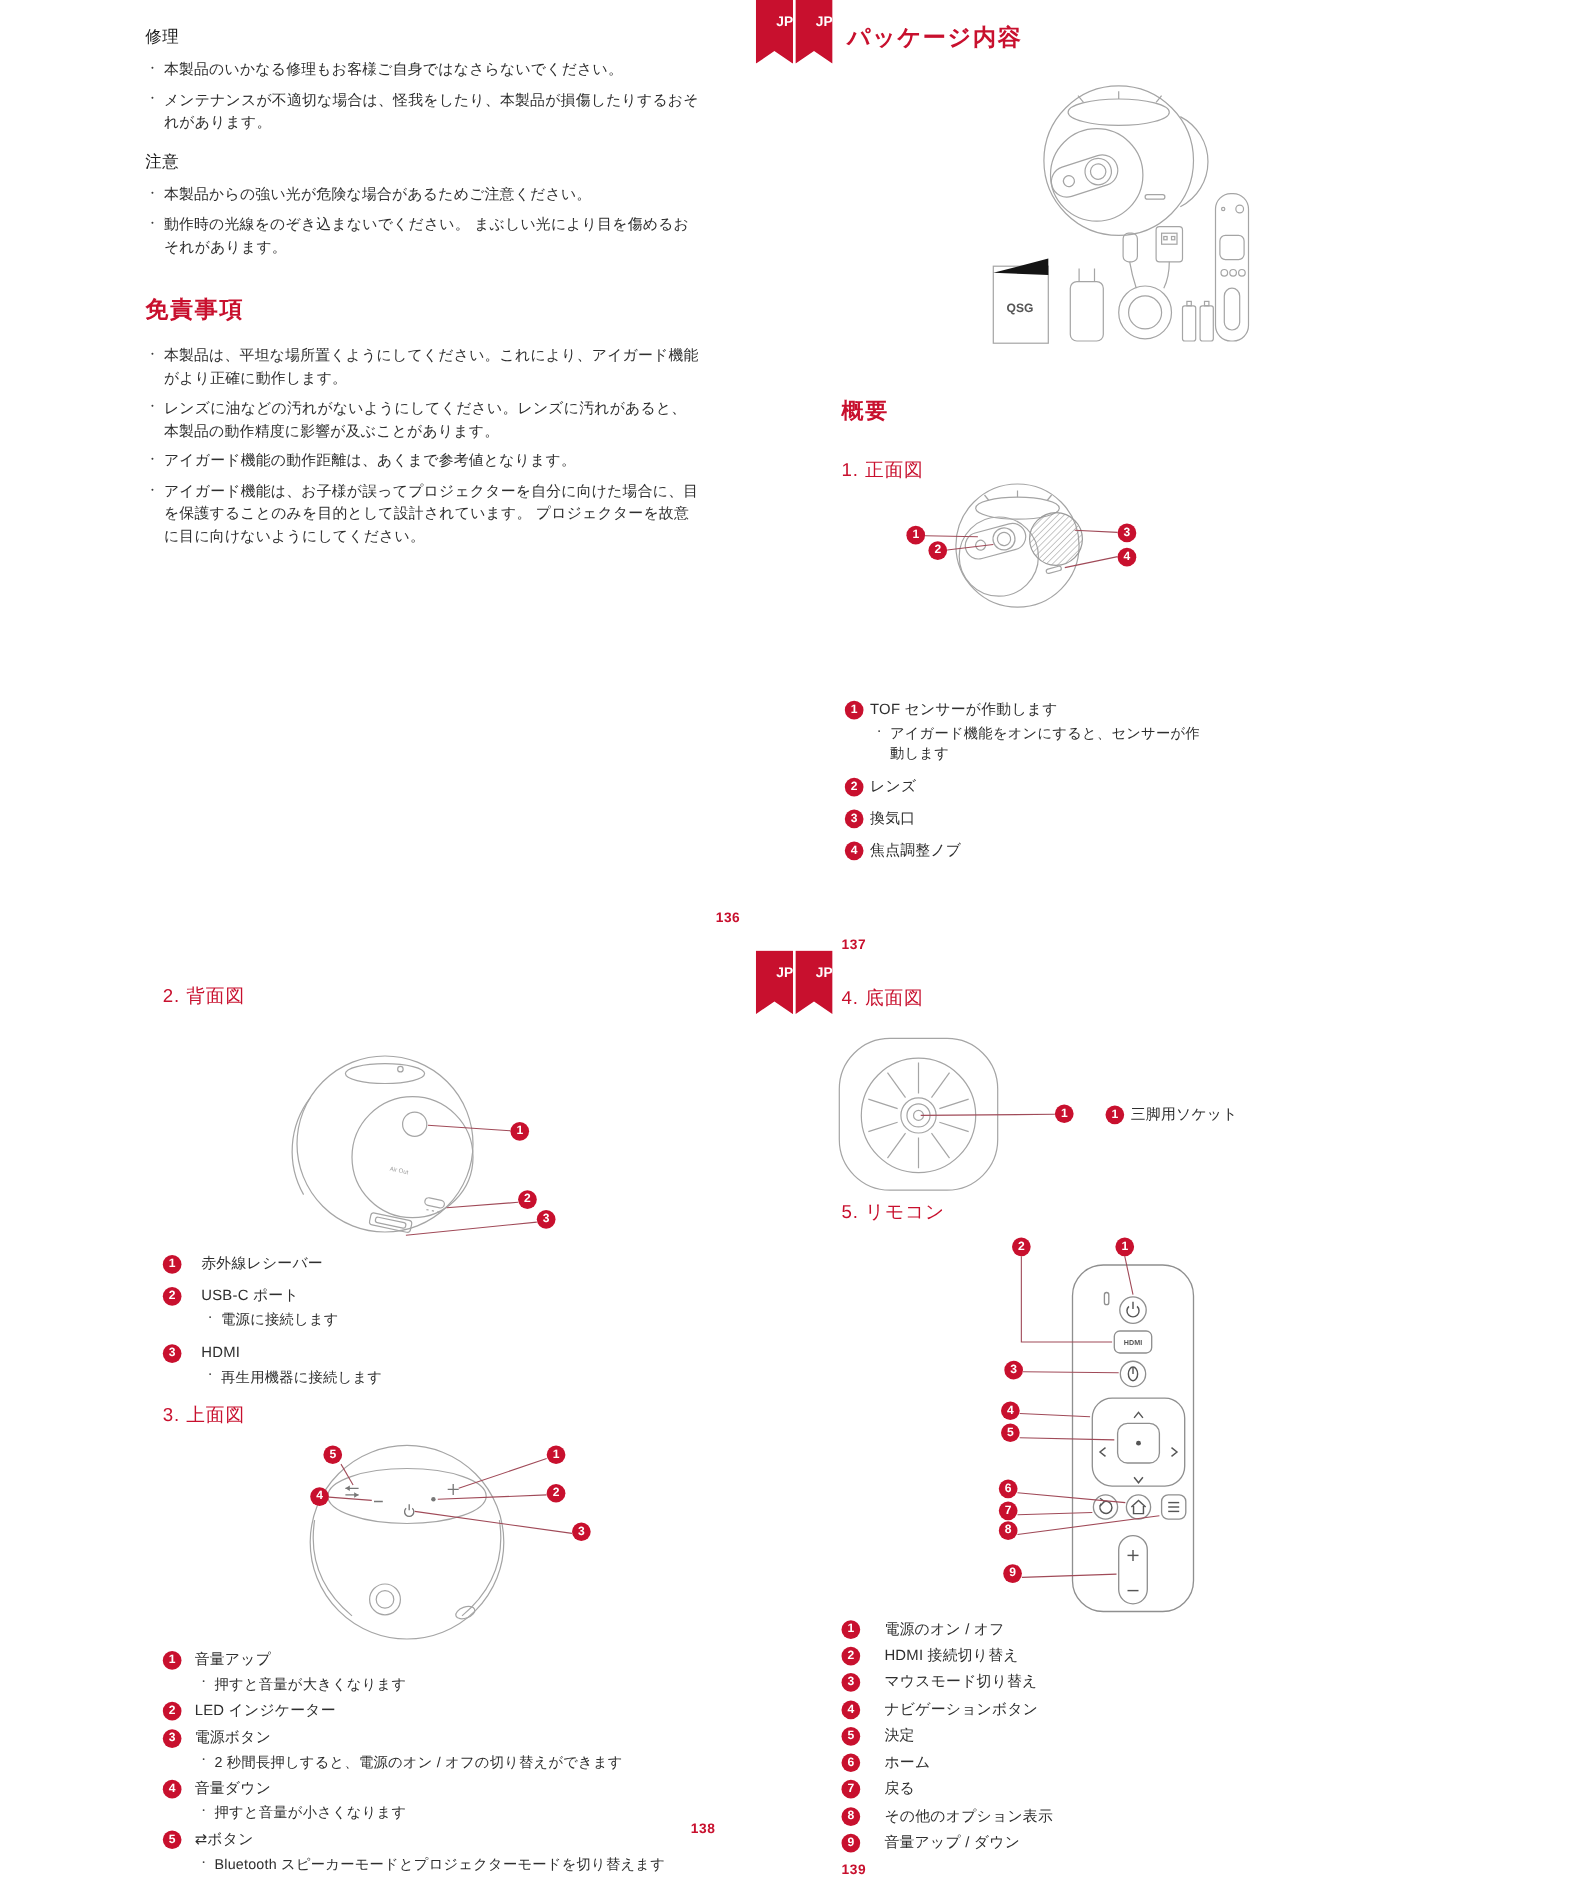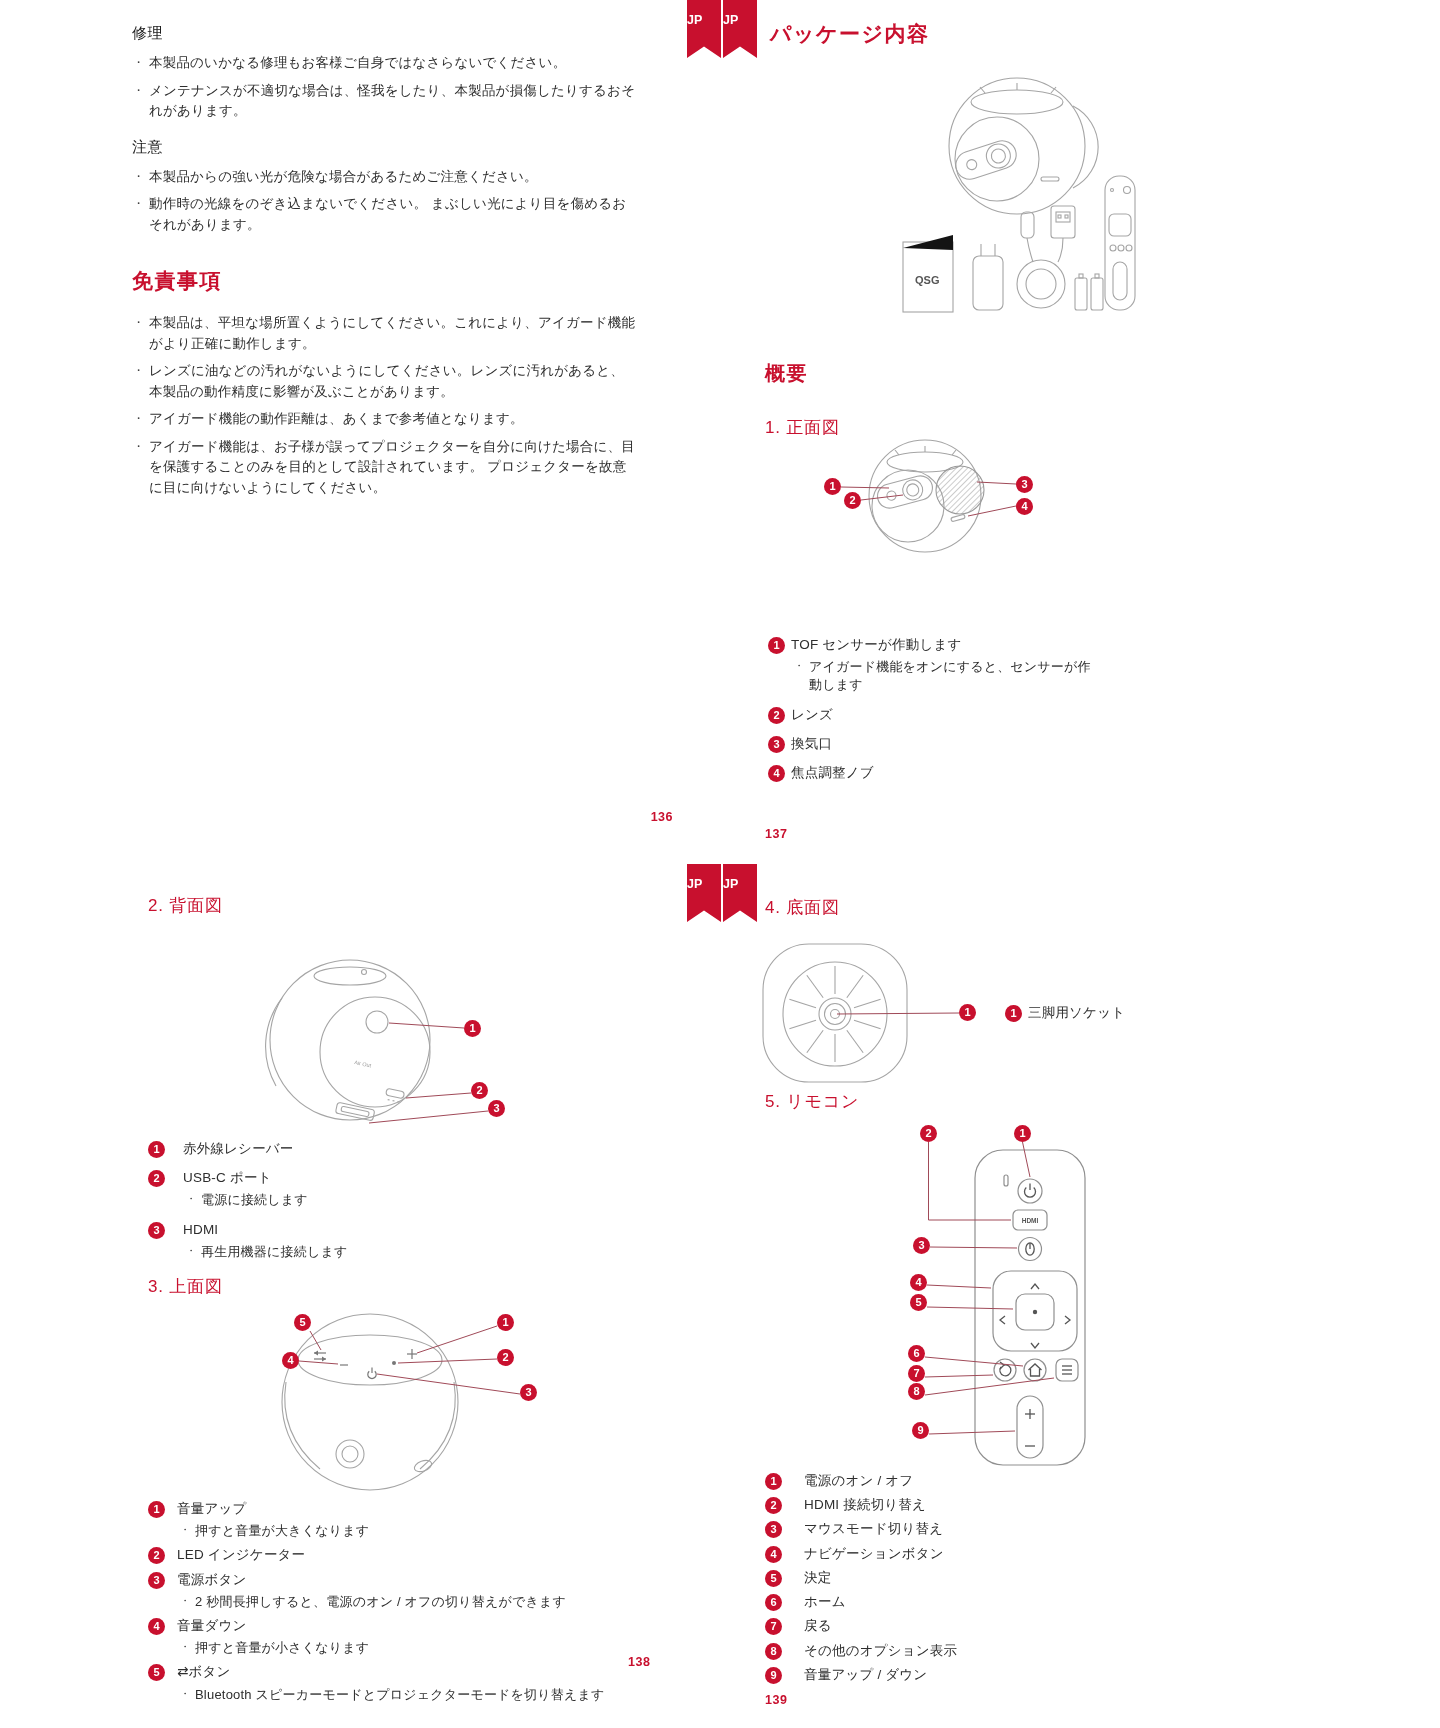--- a/index.html
+++ b/index.html
@@ -28,21 +28,21 @@
   .nlist.gap12 .badge { margin-right:12px; }
   .nlist.gap18 .badge { margin-right:18px; }
   .nlist.gap22 .badge { margin-right:22px; }
   .nlist.tight .ni { margin-bottom:6px; }
   .ni-body { font-size:13.5px; line-height:1.35; letter-spacing:.2px; }
   .ni-sub { position:relative; padding-left:18px; margin-top:4px; font-size:13px; line-height:1.4; }
   .ni-sub::before { content:"・"; position:absolute; left:3px; top:1px; font-size:10px; color:#3a3a3a; }
   .pagenum { position:absolute; font-size:12.5px; font-weight:bold; color:var(--red); letter-spacing:.5px; }
   .ribbons { position:absolute; display:flex; gap:2px; z-index:4; }
   .ribbon { width:34px; height:58px; background:var(--red); color:#fff; font-weight:bold;
-            font-size:12.5px; text-align:left; padding-top:13px;
+            font-size:12.5px; text-align:right; padding-top:13px;
             clip-path:polygon(0 0,100% 0,100% 100%,50% 80%,0 100%); }
   svg { display:block; }
   .sk { stroke:var(--line); fill:none; stroke-width:1.1; }
   .sk2 { stroke:#8f8f8f; fill:none; stroke-width:1.2; }
   .cl { stroke:var(--coline); stroke-width:1; fill:none; }
   .svgtxt { fill:#555; font-weight:bold; }
   .itemrow { display:flex; align-items:flex-start; }
   .itemrow .badge { margin-right:6px; margin-top:1px; }
   .itemrow .lbl { font-size:13.5px; line-height:1.35; letter-spacing:.2px; }
 </style>
@@ -62,21 +62,21 @@
       <li>動作時の光線をのぞき込まないでください。 まぶしい光により目を傷めるおそれがあります。</li>
     </ul>
     <h2 class="h-red-xl" style="margin-top:32px">免責事項</h2>
     <ul class="bullets" style="margin-top:18px">
       <li>本製品は、平坦な場所置くようにしてください。これにより、アイガード機能がより正確に動作します。</li>
       <li>レンズに油などの汚れがないようにしてください。レンズに汚れがあると、本製品の動作精度に影響が及ぶことがあります。</li>
       <li>アイガード機能の動作距離は、あくまで参考値となります。</li>
       <li>アイガード機能は、お子様が誤ってプロジェクターを自分に向けた場合に、目を保護することのみを目的として設計されています。 プロジェクターを故意に目に向けないようにしてください。</li>
     </ul>
   </div>
-  <div class="pagenum" style="left:628px;top:810px;width:45px;text-align:right">136</div>
+  <div class="pagenum" style="left:628px;top:827px;width:45px;text-align:right">136</div>
 </section>
 
 <section class="page" id="page137">
   <div class="ribbons" style="left:-33px;top:0">
     <div class="ribbon">JP</div>
     <div class="ribbon">JP</div>
   </div>
   <h1 class="abs h-red-xl" style="left:50px;top:20px">パッケージ内容</h1>
 
   <div class="abs" style="left:125px;top:64px">
@@ -190,21 +190,21 @@
     </div>
     <div class="ni">
       <div class="badge">3</div>
       <div class="ni-body">換気口</div>
     </div>
     <div class="ni">
       <div class="badge">4</div>
       <div class="ni-body">焦点調整ノブ</div>
     </div>
   </div>
-  <div class="pagenum" style="left:45px;top:827px">137</div>
+  <div class="pagenum" style="left:45px;top:852px">137</div>
 </section>
 
 <section class="page" id="page138">
   <h3 class="abs h-red" style="left:148px;top:30px">2. 背面図</h3>
 
   <div class="abs" style="left:140px;top:76px">
     <svg width="420" height="200" viewBox="0 0 420 200">
       <g class="sk">
         <circle cx="210" cy="100" r="80"></circle>
         <ellipse cx="210" cy="36" rx="36" ry="9"></ellipse>

